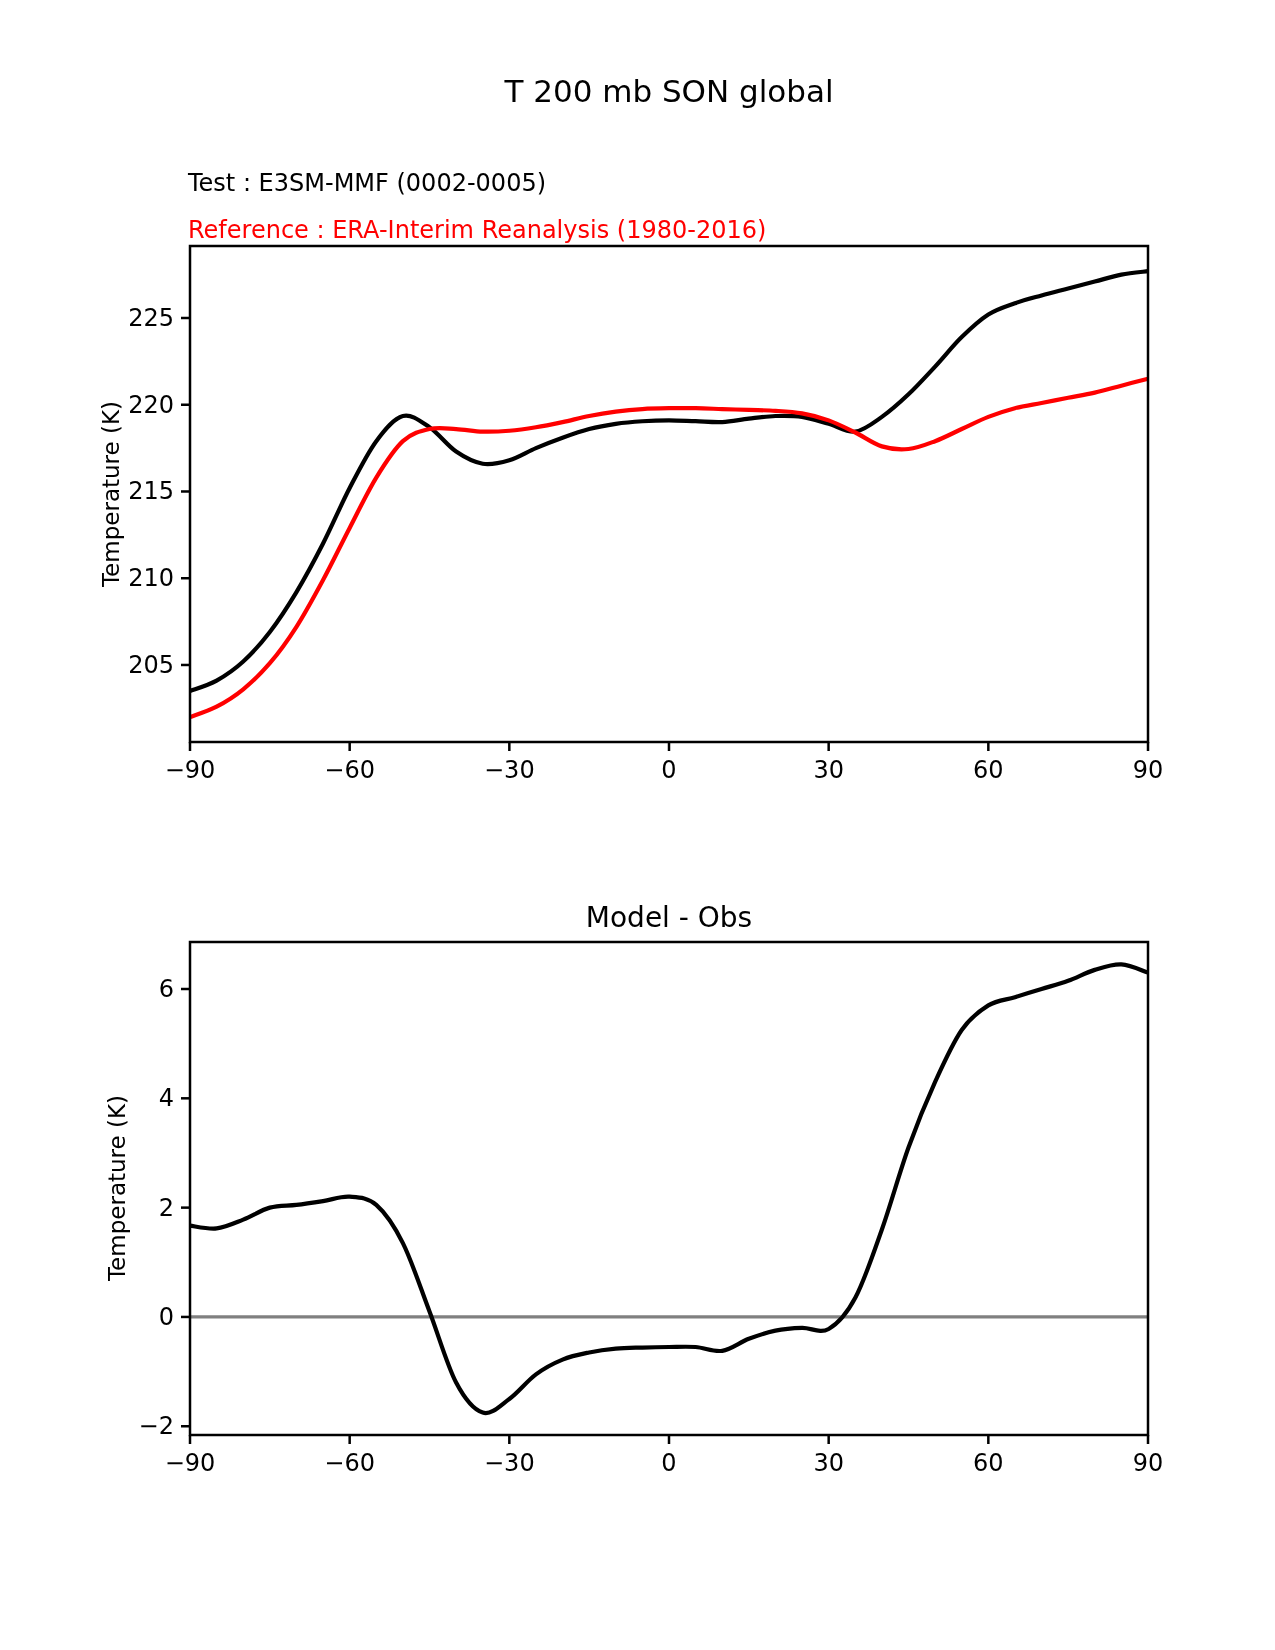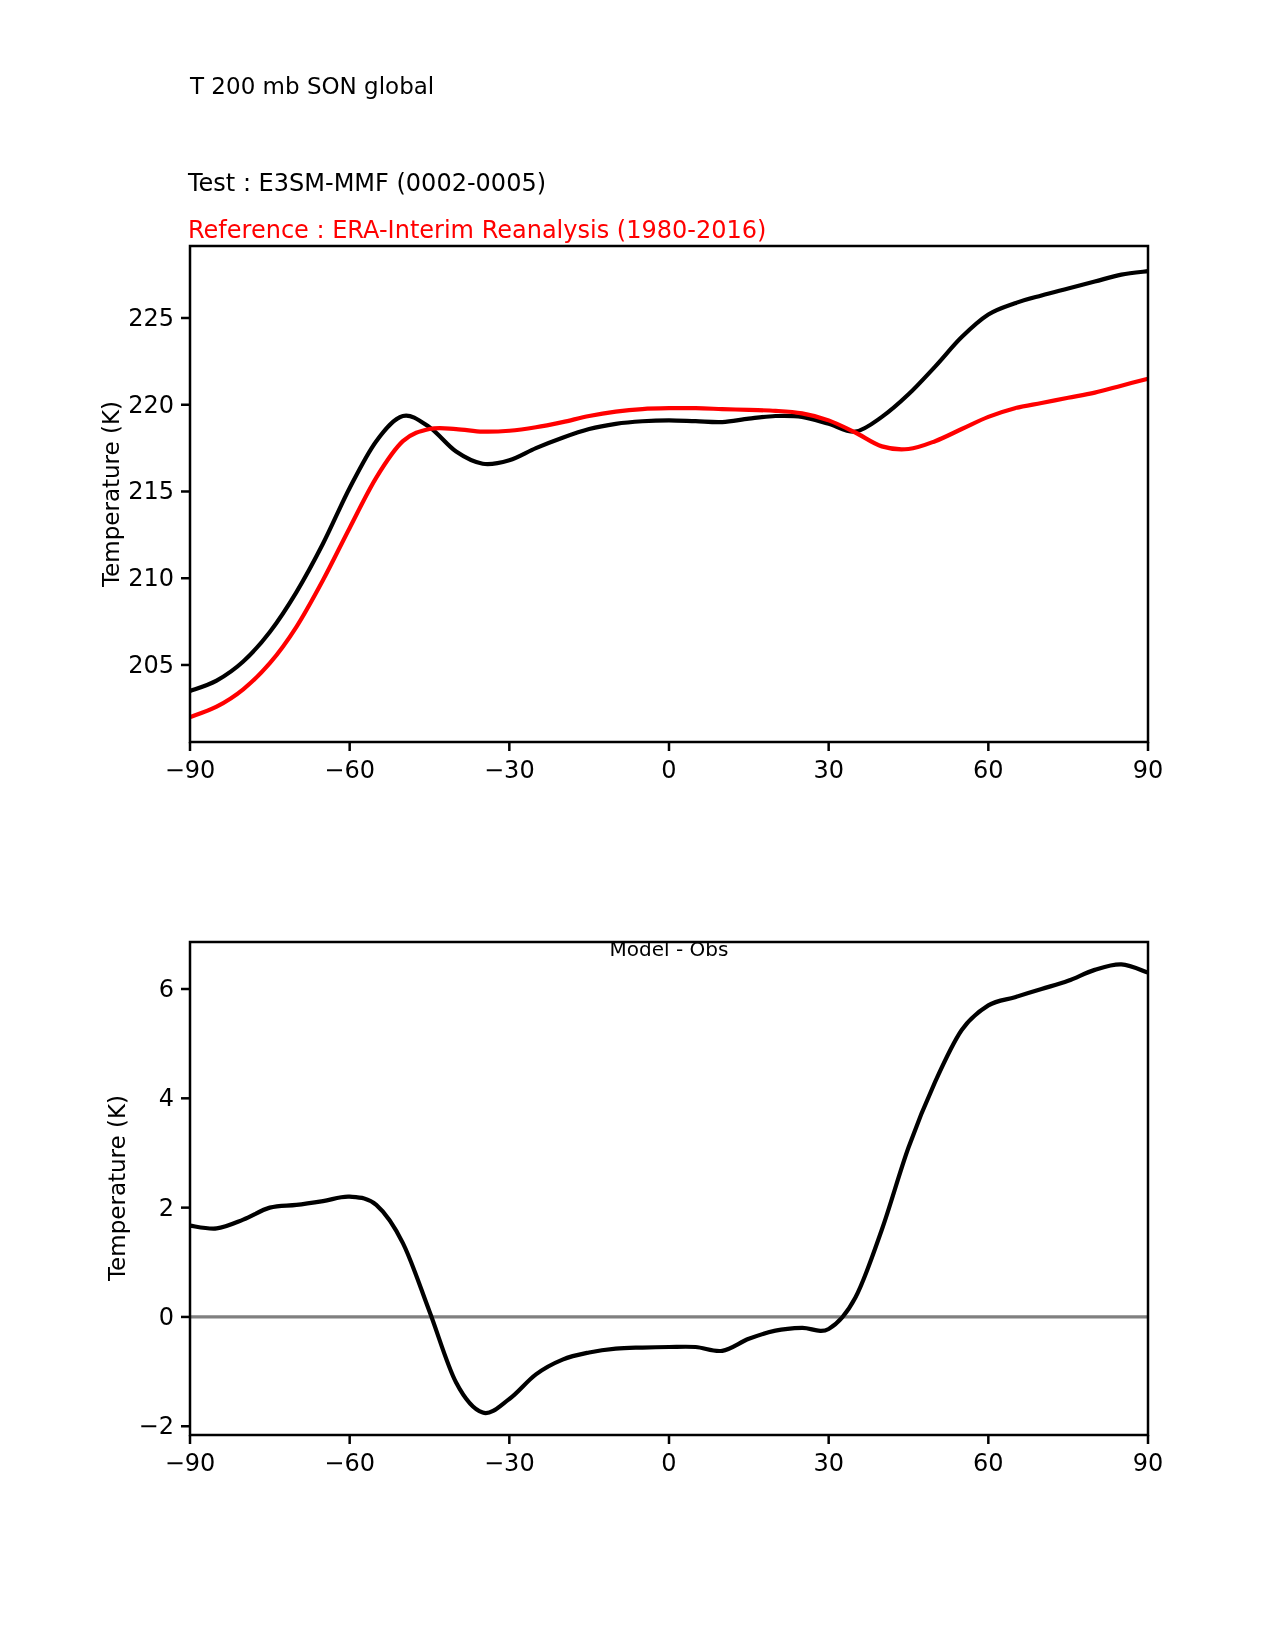--- a/index.html
+++ b/index.html
@@ -3,28 +3,28 @@
 <meta charset="utf-8">
 <style>
   html,body{margin:0;padding:0;}
   body{
     width:1275px;height:1650px;position:relative;background:#ffffff;
     font-family:"DejaVu Sans","Liberation Sans",sans-serif;color:#000;
     overflow:hidden;
   }
   .fig-title{
     position:absolute;left:190px;width:958px;top:74px;
-    font-size:23px;line-height:1.1;color:#000;white-space:nowrap;
+    text-align:center;font-size:31px;line-height:1.1;color:#000;white-space:nowrap;
   }
   .legend-line{position:absolute;left:188px;font-size:24px;white-space:nowrap;text-align:right;}
   .legend-test{top:169px;color:#000000;}
   .legend-ref{top:200px;color:#ff0000;margin-top:16px;}
   .subplot-title{
     position:absolute;left:190px;width:958px;top:901px;
-    text-align:center;font-size:20px;color:#000;white-space:nowrap;margin-top:36px;
+    text-align:center;font-size:28px;color:#000;white-space:nowrap;
   }
   .ylabel{
     position:absolute;font-size:23px;color:#000;white-space:nowrap;
     transform:translate(-50%,-50%) rotate(-90deg);
   }
   .ylabel-top{left:111px;top:494px;}
   .ylabel-bottom{left:117px;top:1188px;}
   #chart-svg{position:absolute;left:0;top:0;}
   svg text{font-family:"DejaVu Sans","Liberation Sans",sans-serif;}
 </style>

